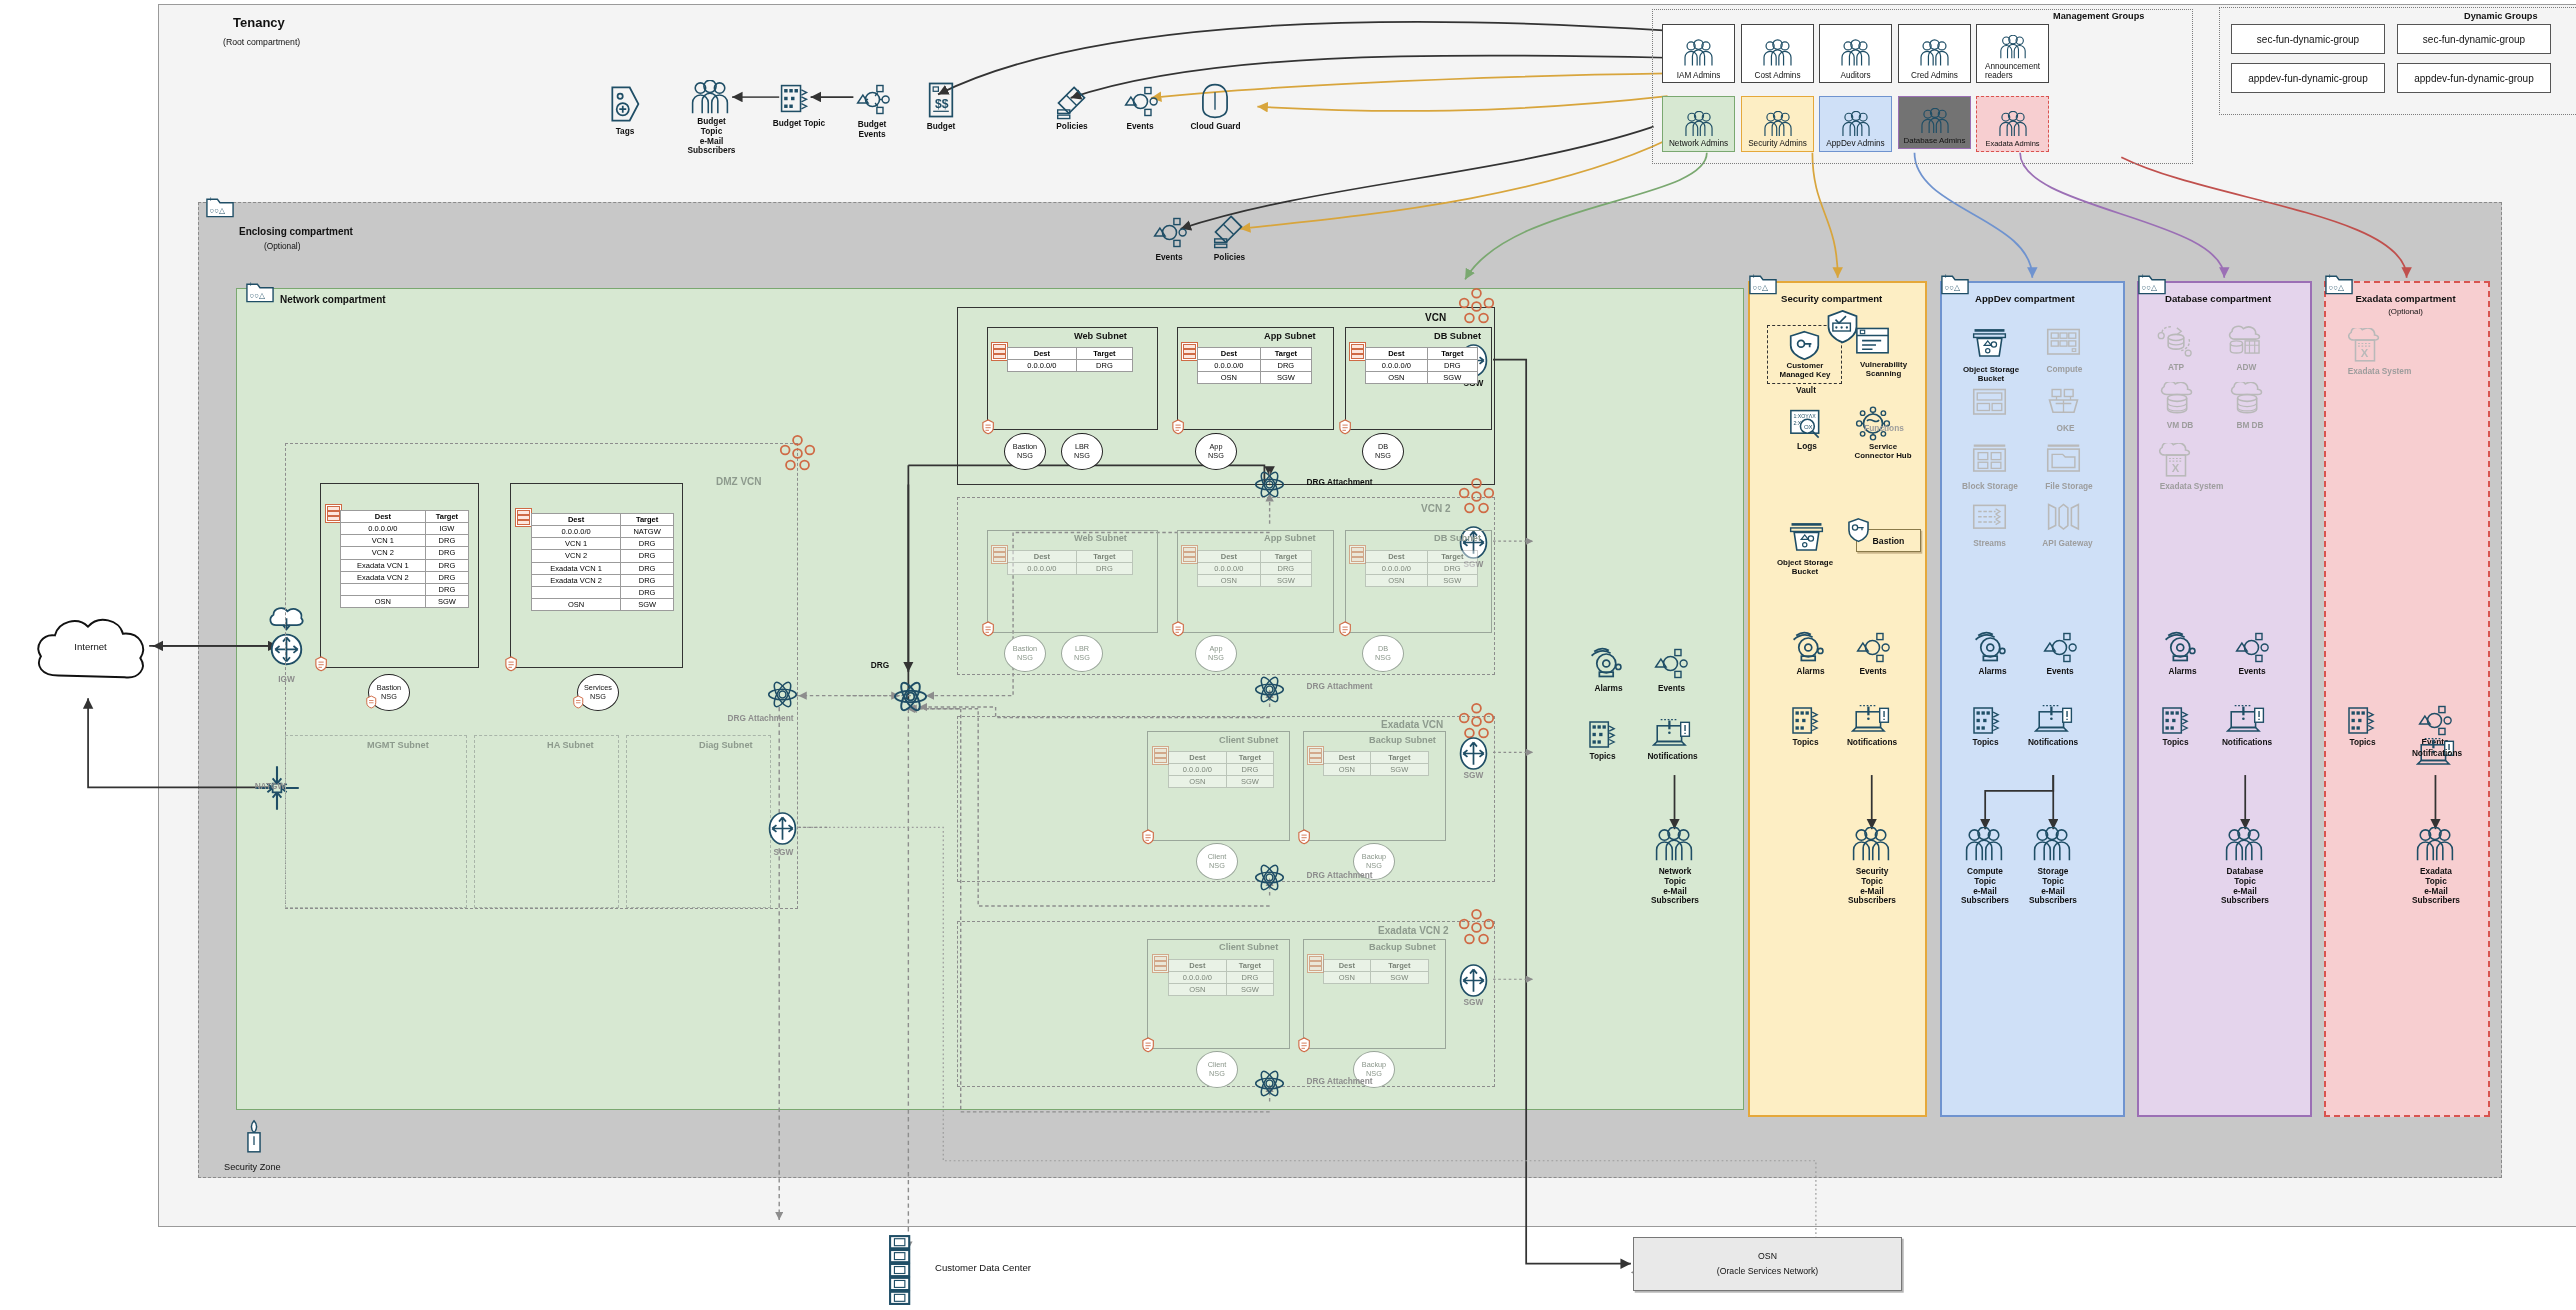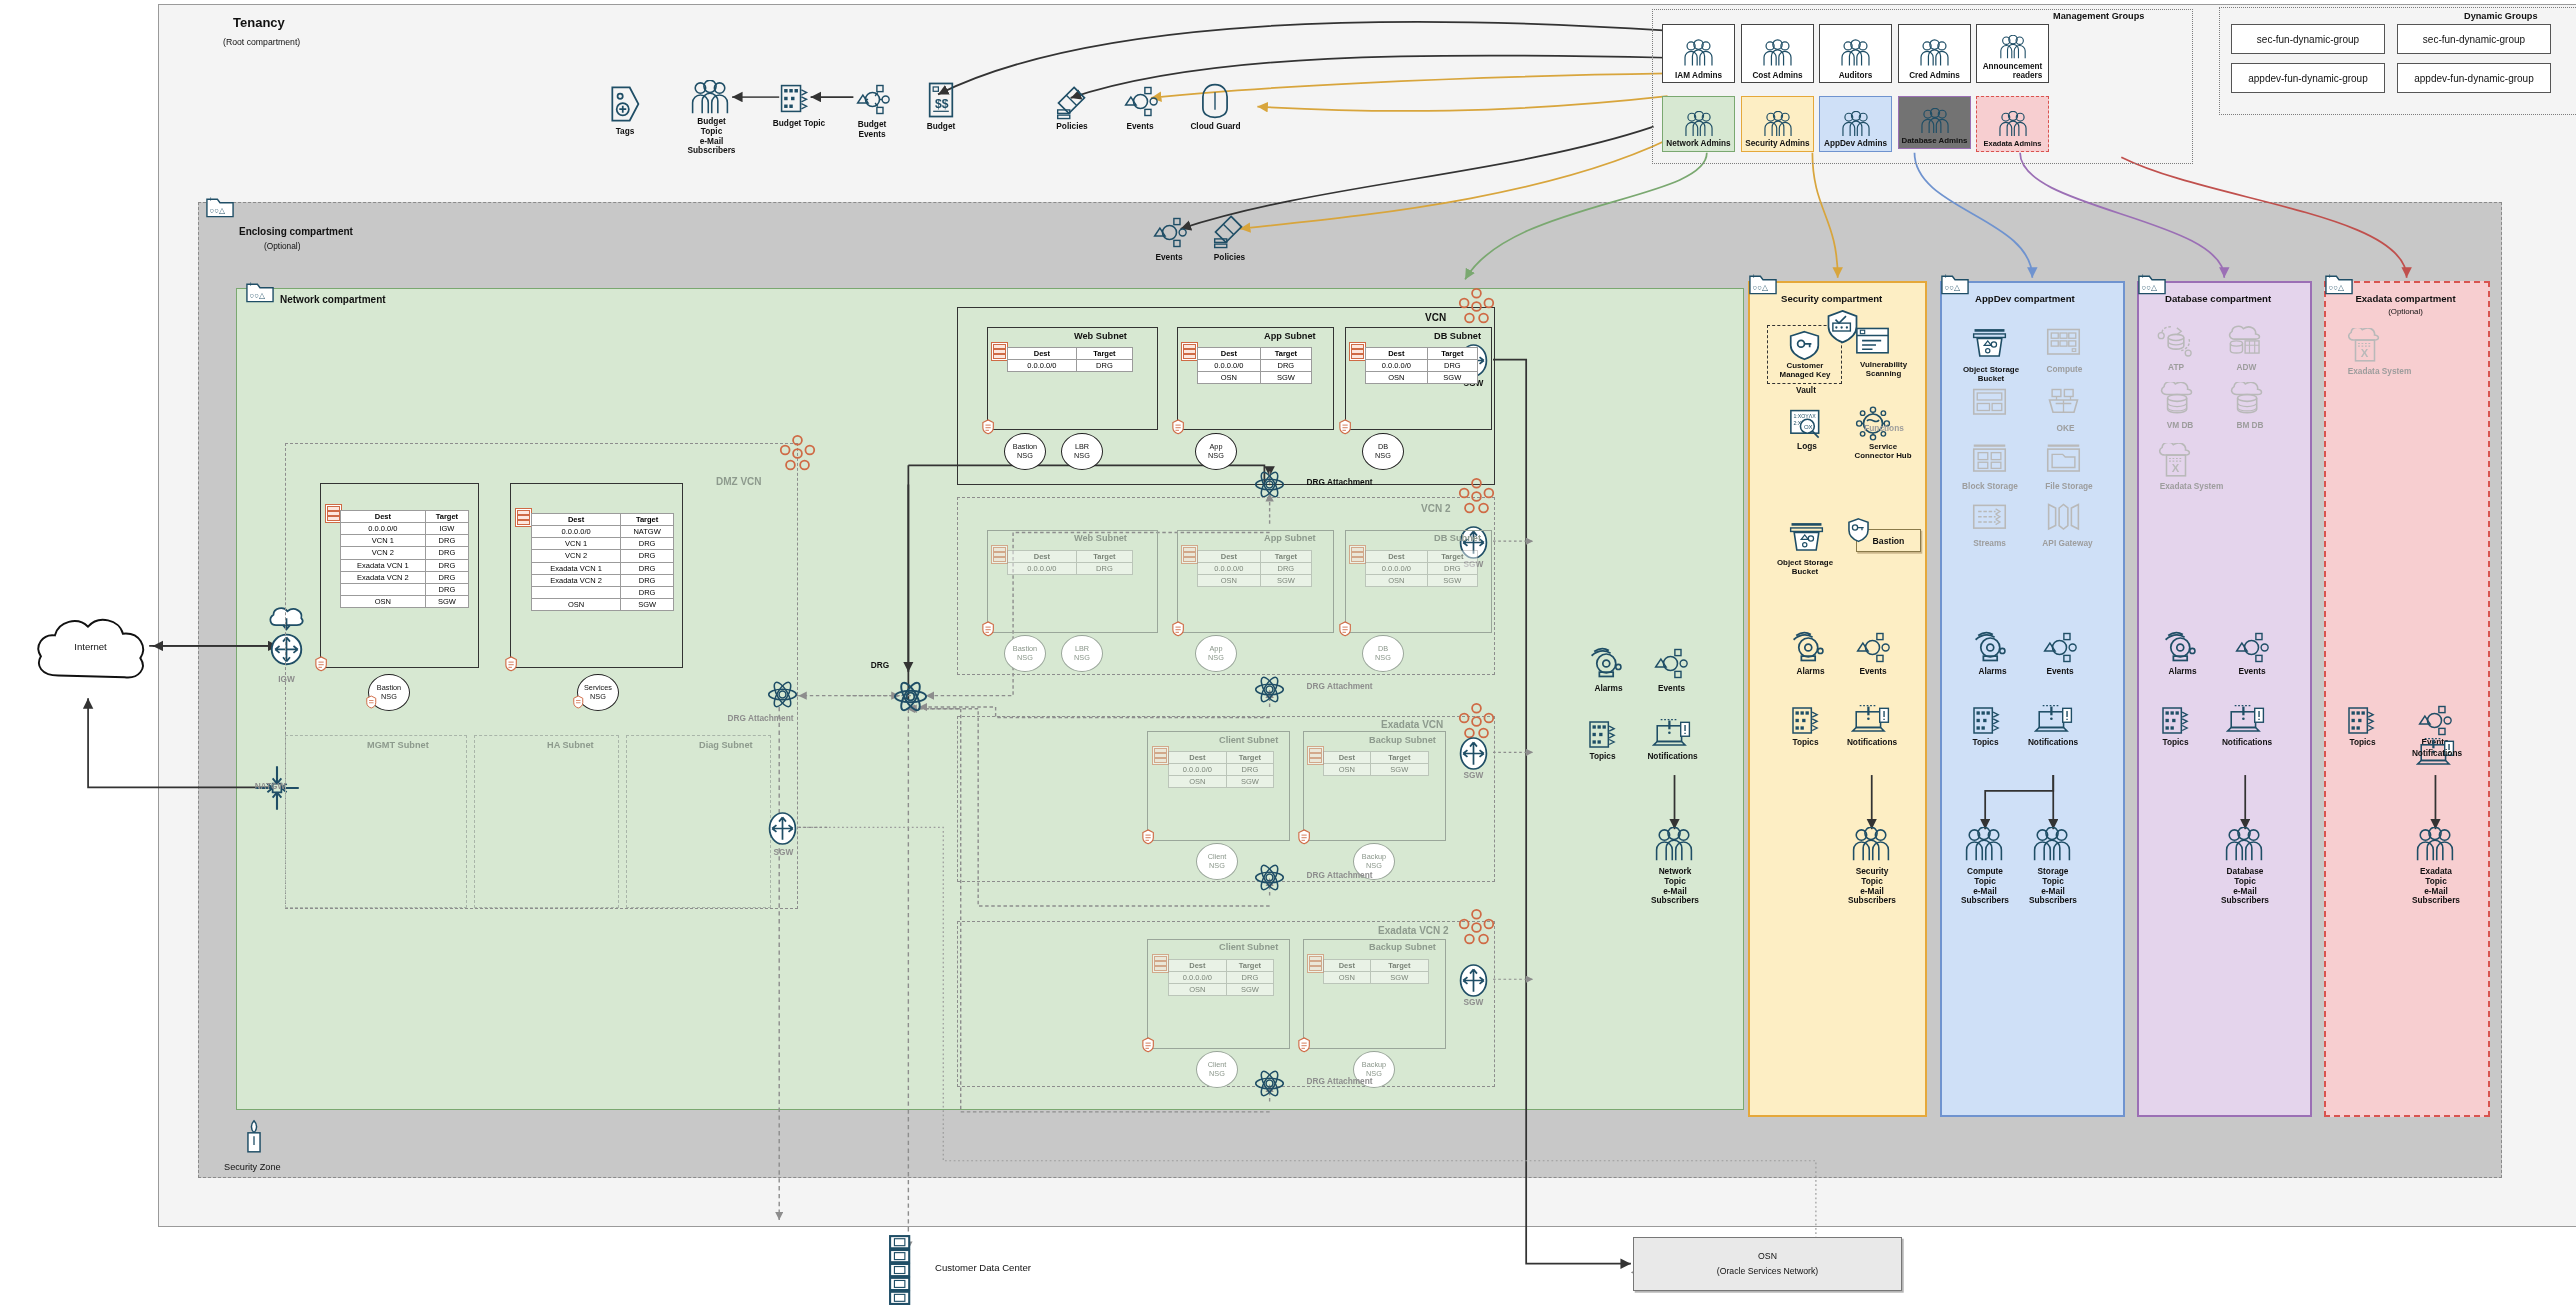--- a/index.html
+++ b/index.html
@@ -54,21 +54,21 @@
 
   
   .ic{position:absolute;}
   .ic svg{display:block;}
   .icl{position:absolute;text-align:center;font-size:8.3px;font-weight:bold;color:#111;line-height:1.18;}
   .icl.dim{color:#9d9d9d;font-weight:bold;}
   .icl.net{color:#8d8d8d;font-weight:bold;}
 
   
   .adminbox{position:absolute;box-sizing:border-box;border:1.4px solid #444;background:#fff;display:flex;flex-direction:column;align-items:center;justify-content:flex-end;padding-bottom:2.6px;}
-  .adminbox span{font-size:8.2px;font-weight:bold;color:#111;text-align:right;line-height:1.1;}
+  .adminbox span{font-size:8.2px;font-weight:normal;color:#111;text-align:left;line-height:1.1;}
   .dyn{position:absolute;box-sizing:border-box;border:1.4px solid #555;background:#fff;display:flex;align-items:center;justify-content:center;font-size:10px;color:#111;}
 
   .grpwrap{position:absolute;box-sizing:border-box;border:1.2px dotted #7d7d7d;}
   .grpttl{position:absolute;font-size:9.2px;font-weight:bold;color:#111;}
 
   
   .folder{position:absolute;width:28px;height:23px;}
 
   
   .osnbox{position:absolute;box-sizing:border-box;background:#e9e9e9;border:1.3px solid #777;box-shadow:1.7px 1.7px 0 #b4b4b4;display:flex;flex-direction:column;align-items:center;justify-content:center;font-size:8.7px;color:#111;line-height:1.7;}

